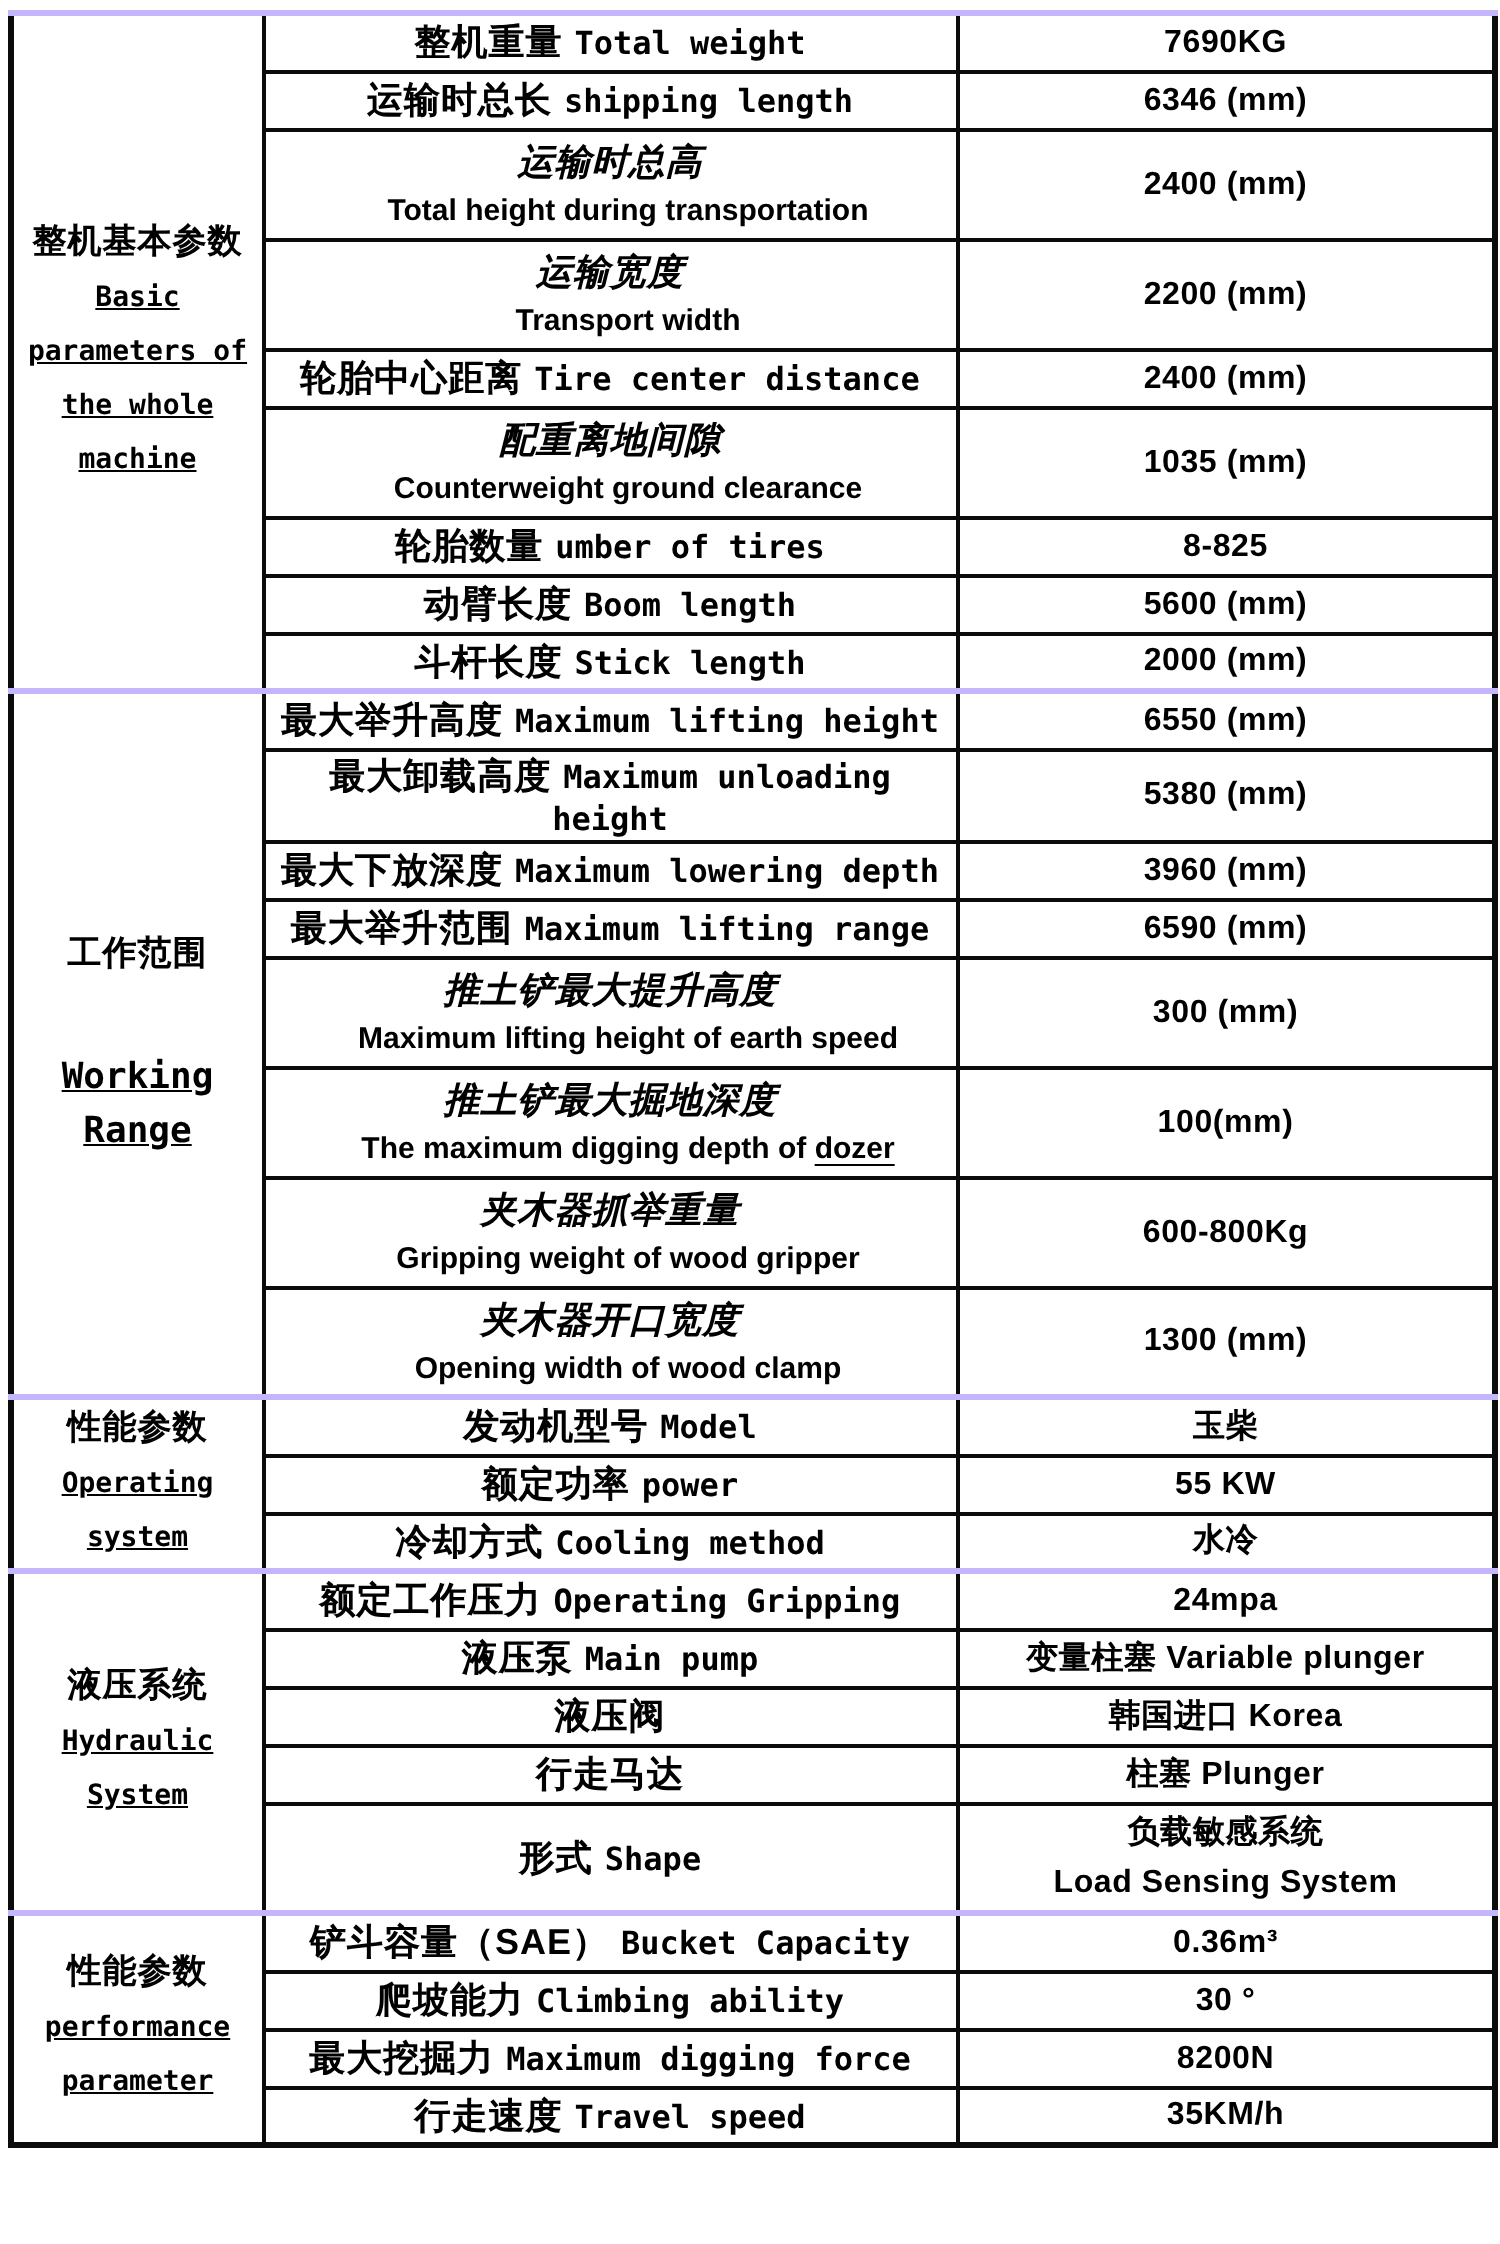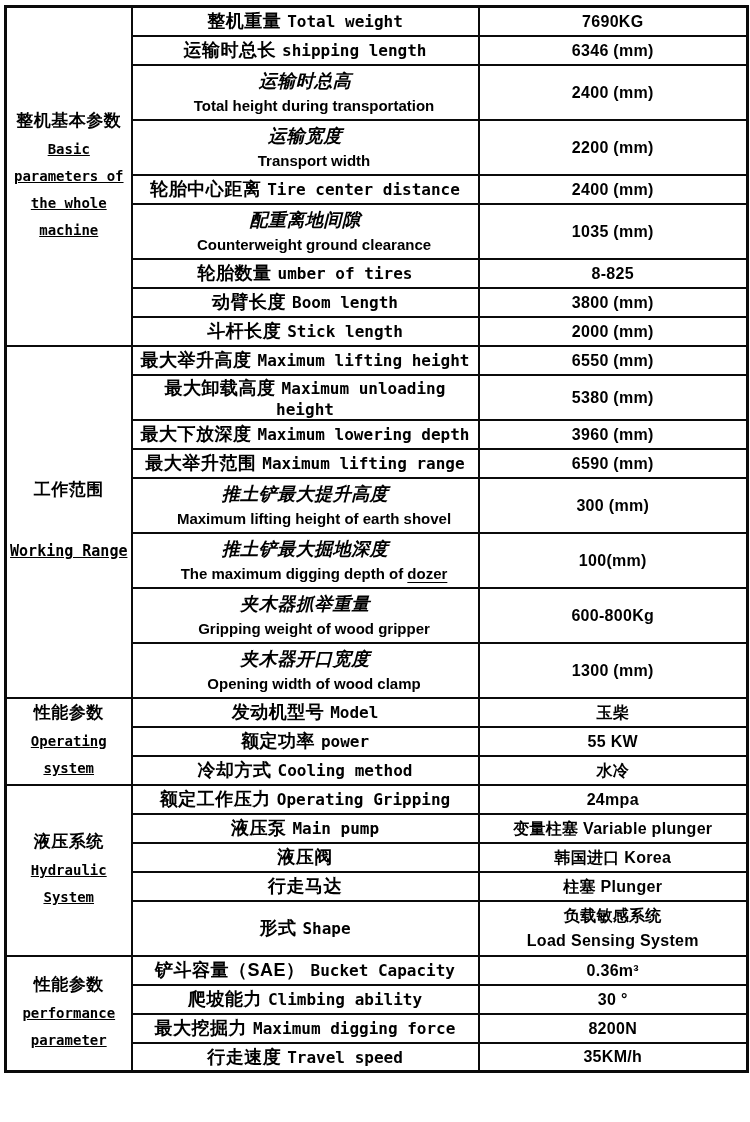--- a/index.html
+++ b/index.html
@@ -24,40 +24,40 @@
     table-layout: fixed;
     width: 742px;
   }
   table.spec td {
     border: 2px solid #0b0b0b;
     text-align: center;
     vertical-align: middle;
     padding: 0 2px;
     overflow: hidden;
   }
-  tr.sec-start td { border-top: 1px solid #c4b5fd; margin-left: 22px; }
+  tr.sec-start td { border-top: 3px solid #c4b5fd; margin-left: 22px; }
   table.spec { border: 3px solid #0b0b0b; }
 
   tr.h-s { height: 29px; }
   tr.h-d { height: 55px; }
 
   
   td.cat .cat-zh {
     font: bold 17px "Liberation Sans", sans-serif;
     line-height: 24px;
     letter-spacing: 0.5px;
   }
   td.cat .cat-en {
     font: bold 14px "DejaVu Sans Mono", monospace;
     line-height: 27px;
     margin-top: 3px;
     text-decoration: underline;
   }
   td.cat.sec1 .cat-zh { margin-bottom: 36px; }
-  td.cat.sec1 .cat-en { font-size: 15px; }
+  td.cat.sec1 .cat-en { font-size: 18px; }
 
   
   td.lbl .lbl-zh {
     font: bold 18px "Liberation Sans", sans-serif;
     letter-spacing: 0.5px;
   }
   td.lbl .lbl-en {
     font: bold 16px "DejaVu Sans Mono", monospace;
   }
   td.lbl .lbl-en:not(:empty) { margin-left: 6px; }
@@ -149,21 +149,21 @@
         </tr>
         <tr class="h-s">
           <td class="lbl"><span class="lbl-zh">轮胎数量</span><span class="lbl-en">umber of tires</span></td>
           <td class="valcell">
             <div class="val">8-825</div>
           </td>
         </tr>
         <tr class="h-s">
           <td class="lbl"><span class="lbl-zh">动臂长度</span><span class="lbl-en">Boom length</span></td>
           <td class="valcell">
-            <div class="val">3800 (mm)</div>
+            <div class="val">5600 (mm)</div>
           </td>
         </tr>
         <tr class="h-s">
           <td class="lbl"><span class="lbl-zh">斗杆长度</span><span class="lbl-en">Stick length</span></td>
           <td class="valcell">
             <div class="val">2000 (mm)</div>
           </td>
         </tr>
         <tr class="sec-start h-s">
           <td class="cat sec1" rowspan="8">
@@ -189,21 +189,21 @@
         </tr>
         <tr class="h-s">
           <td class="lbl"><span class="lbl-zh">最大举升范围</span><span class="lbl-en">Maximum lifting range</span></td>
           <td class="valcell">
             <div class="val">6590 (mm)</div>
           </td>
         </tr>
         <tr class="h-d">
           <td class="lbl stk">
             <span class="lbl-zh">推土铲最大提升高度</span>
-            <span class="lbl-en">Maximum lifting height of earth shovel</span>
+            <span class="lbl-en">Maximum lifting height of earth speed</span>
           </td>
           <td class="valcell">
             <div class="val">300 (mm)</div>
           </td>
         </tr>
         <tr class="h-d">
           <td class="lbl stk">
             <span class="lbl-zh">推土铲最大掘地深度</span>
             <span class="lbl-en">The maximum digging depth of <span class="squiggle">dozer</span></span>
           </td>

